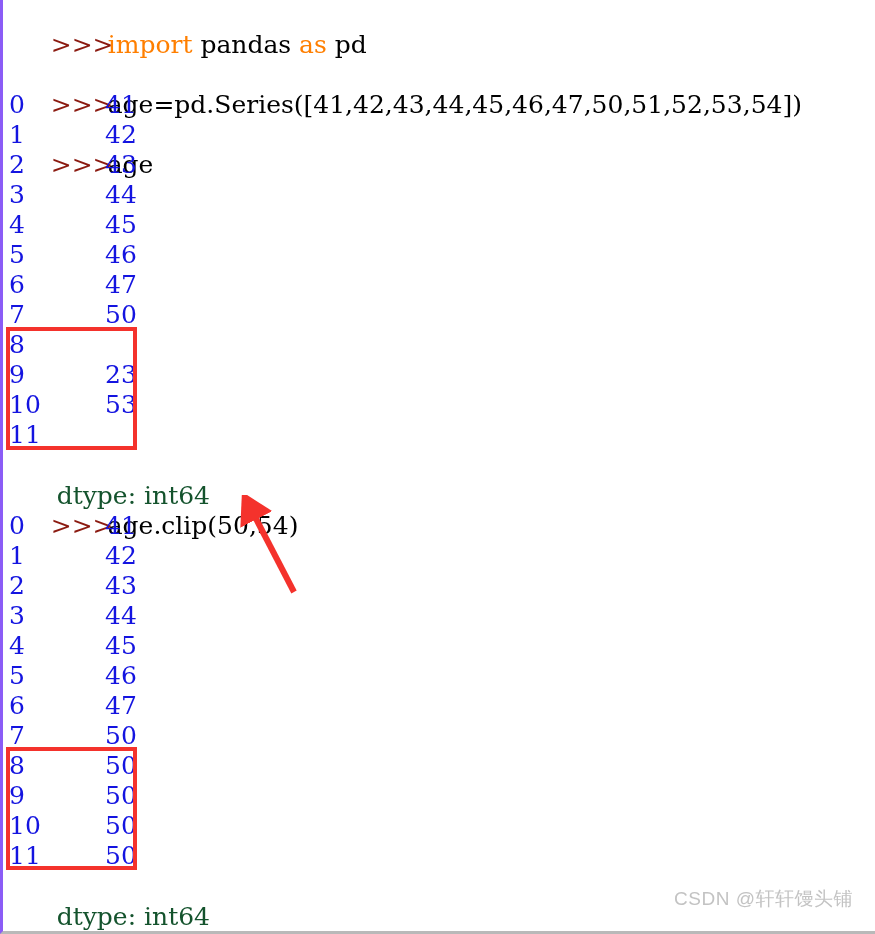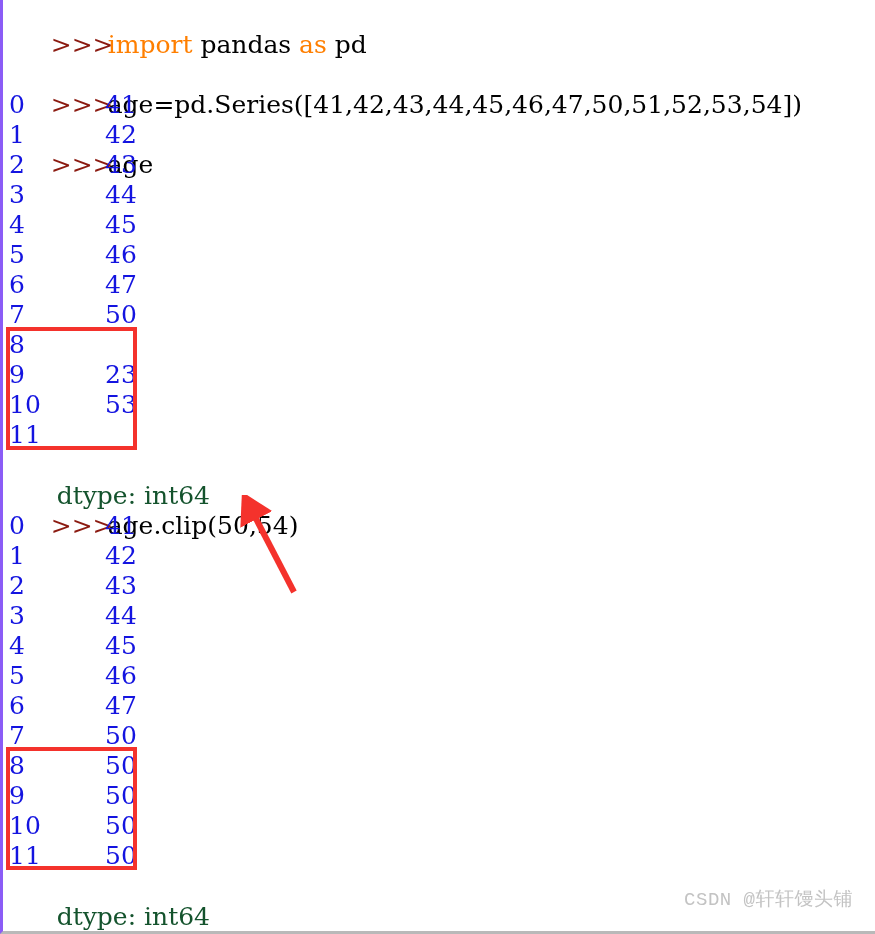--- a/index.html
+++ b/index.html
@@ -100,21 +100,21 @@
     pointer-events: none;
   }
 
   
   #watermark {
     position: absolute;
     right: 22px;
     bottom: 22px;
     font-size: 19px;
     color: #c3c3c3;
-    font-family: Liberation Mono, monospace;
+    font-family: Liberation Sans, sans-serif;
     letter-spacing: 0.5px;
     white-space: nowrap;
   }
 </style>
 </head>
 <body>
 
 <div id="console">
 
   <div id="lines">

